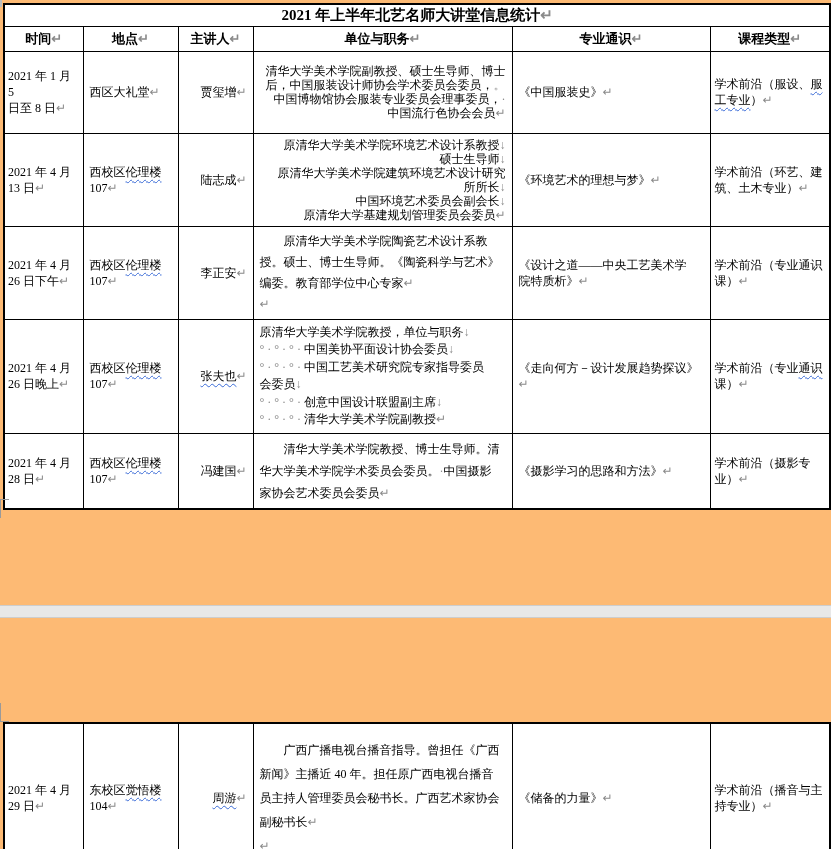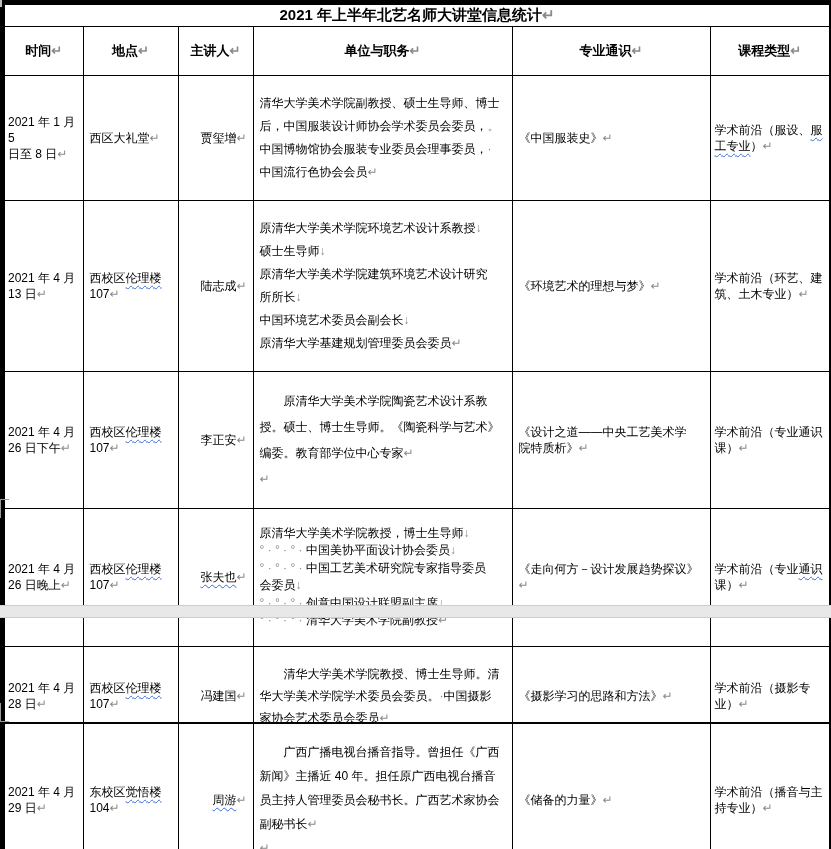--- a/index.html
+++ b/index.html
@@ -1,34 +1,34 @@
 <!DOCTYPE html>
 <html><head>
 <meta charset="utf-8">
 <style>
   html,body{margin:0;padding:0;background:#fff;}
-  .screen{position:relative;width:831px;height:849px;background:#000000;overflow:hidden;
-          font-family:Liberation Sans, sans-serif;color:#000;}
+  .screen{position:relative;width:831px;height:849px;background:#fdba74;overflow:hidden;
+          font-family:Liberation Serif, serif;color:#000;}
   .tbl{position:absolute;left:3px;width:826px;border-collapse:collapse;table-layout:fixed;
        border:2px solid #000;background:#fff;}
   .part1{top:3px;}
   .part2{top:722px;}
-  td{border:1px solid #000;padding:16px 6px;vertical-align:middle;font-size:12px;line-height:16px;
+  td{border:1px solid #000;padding:4px 6px;vertical-align:middle;font-size:12px;line-height:16px;
      white-space:pre-wrap;word-break:break-all;}
   tr.title-row{height:22px;}
   tr.head-row{height:23px;}
   tr.r0{height:82px;} tr.r1{height:92px;} tr.r2{height:93px;} tr.r3{height:106px;}
   tr.r4{height:76px;} tr.r5{height:150px;}
   .title{font-weight:bold;font-size:15px;text-align:center;line-height:18px;padding:1px 4px;}
   .head-row td{font-weight:bold;text-align:center;font-size:13px;}
   .col-time{font-size:12px;padding:0 3px;}
   .col-speaker{text-align:right;}
   .col-type{padding:4px 4px;}
-  .lh15{line-height:23px;} .lh17{line-height:17.5px;}
-  .lh22{line-height:22px;} .lh23{line-height:26px;margin-left:32px;} .lh24{line-height:24px;}
+  .lh15{line-height:14px;text-align:right;} .lh17{line-height:17.5px;}
+  .lh22{line-height:22px;} .lh23{line-height:21px;margin-left:32px;} .lh24{line-height:24px;}
   .indent{text-indent:24px;}
   .mk{color:#8a8a8a;}
   .wv{text-decoration-line:underline;text-decoration-style:wavy;text-decoration-color:#3a6bd6;
       text-decoration-thickness:1px;text-underline-offset:2.5px;text-decoration-skip-ink:none;}
   .gap-band{position:absolute;left:0;top:605px;width:831px;height:13px;background:#e8e8e8;
             border-top:1px solid #cdcdcd;border-bottom:1px solid #cdcdcd;box-sizing:border-box;}
   .crop-a{position:absolute;left:0;top:499px;width:8px;height:18px;
           border-top:1px solid #9a9a9a;border-left:1px solid #9a9a9a;}
   .crop-b{position:absolute;left:0;top:703px;width:8px;height:18px;
           border-bottom:1px solid #9a9a9a;border-left:1px solid #9a9a9a;}
@@ -103,21 +103,21 @@
 院特质析》</span><span class="mk">↵</span></td>
       <td class="col-type"><span>学术前沿（专业通识
 课）</span><span class="mk">↵</span></td>
     </tr>
     <tr class="r3">
       <td class="col-time"><span>2021 年 4 月
 26 日晚上</span><span class="mk">↵</span></td>
       <td class="col-place"><span>西校区</span><span class="wv">伦理楼</span><span>
 107</span><span class="mk">↵</span></td>
       <td class="col-speaker"><span class="wv">张夫也</span><span class="mk">↵</span></td>
-      <td class="col-unit lh17"><span>原清华大学美术学院教授，博士生导师</span><span class="mk">↓</span><span>
+      <td class="col-unit lh17"><span>原清华大学美术学院教授，单位与职务</span><span class="mk">↓</span><span>
 </span><span class="mk">° · ° · ° · </span><span>中国美协平面设计协会委员</span><span class="mk">↓</span><span>
 </span><span class="mk">° · ° · ° · </span><span>中国工艺美术研究院专家指导委员
 会委员</span><span class="mk">↓</span><span>
 </span><span class="mk">° · ° · ° · </span><span>创意中国设计联盟副主席</span><span class="mk">↓</span><span>
 </span><span class="mk">° · ° · ° · </span><span>清华大学美术学院副教授</span><span class="mk">↵</span></td>
       <td class="col-lecture"><span>《走向何方－设计发展趋势探议》</span><span class="mk">↵</span></td>
       <td class="col-type"><span>学术前沿（专业</span><span class="wv">通识</span><span>
 课）</span><span class="mk">↵</span></td>
     </tr>
     <tr class="r4">

